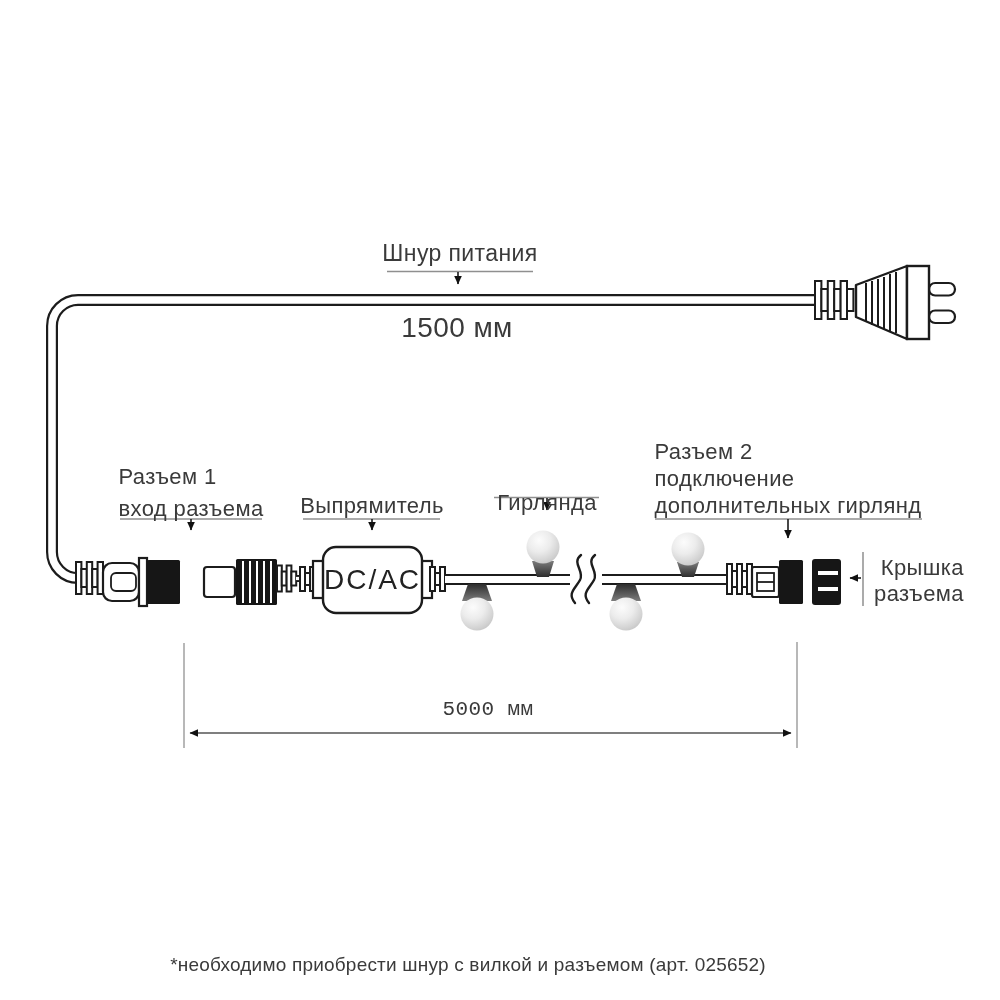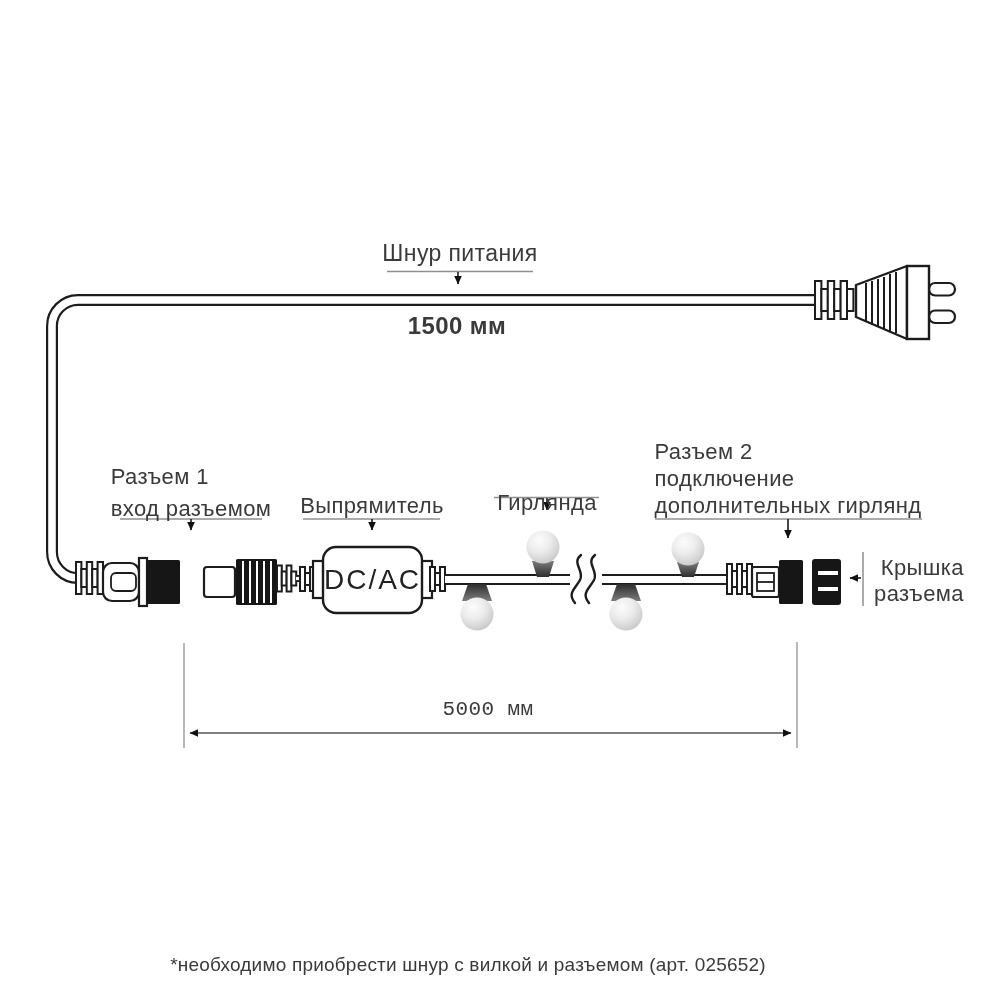--- a/index.html
+++ b/index.html
@@ -6,21 +6,21 @@
   .canvas{
     position:relative;width:1000px;height:1000px;background:#ffffff;overflow:hidden;
     font-family:"Liberation Sans",sans-serif;
   }
   .lbl{
     position:absolute;color:#3a3a3a;white-space:nowrap;letter-spacing:.4px;
     font-family:"Liberation Sans",sans-serif;
   }
   .center{transform:translateX(-50%);}
   .lbl-cord{font-size:23px;}
-  .lbl-1500{font-size:24px;font-weight:bold;}
+  .lbl-1500{font-size:28px;}
   .lbl-part{font-size:22px;}
   .lbl-5000{font-size:21px;font-family:Liberation Mono, monospace;}
   .lbl-foot{font-size:19px;letter-spacing:.2px;}
   .twoLine{line-height:32px;}
   .threeLine{line-height:27px;}
   .capLine{line-height:26px;text-align:right;}
   svg{position:absolute;left:0;top:0;}
 </style>
 </head>
 <body>
@@ -208,21 +208,21 @@
       <line x1="190" y1="733" x2="791" y2="733" stroke="#555" stroke-width="1.5" marker-start="url(#ahs)" marker-end="url(#ah)"></line>
     </g>
   </svg>
 
   <div class="lbl lbl-cord center" style="left:460px;top:240px;">Шнур питания</div>
 
   <div class="lbl lbl-1500 center" style="left:457px;top:312px;">1500 мм</div>
 
   <div class="lbl lbl-part center twoLine" style="left:191px;top:461px;">
     <div>Разъем 1</div>
-    <div>вход разъемом</div>
+    <div>вход разъема</div>
   </div>
 
   <div class="lbl lbl-part center" style="left:372px;top:493px;">Выпрямитель</div>
 
   <div class="lbl lbl-part center" style="left:547px;top:470px;margin-top:20px;">Гирлянда</div>
 
   <div class="lbl lbl-part center threeLine" style="left:788px;top:438px;">
     <div>Разъем 2</div>
     <div>подключение</div>
     <div>дополнительных гирлянд</div>

